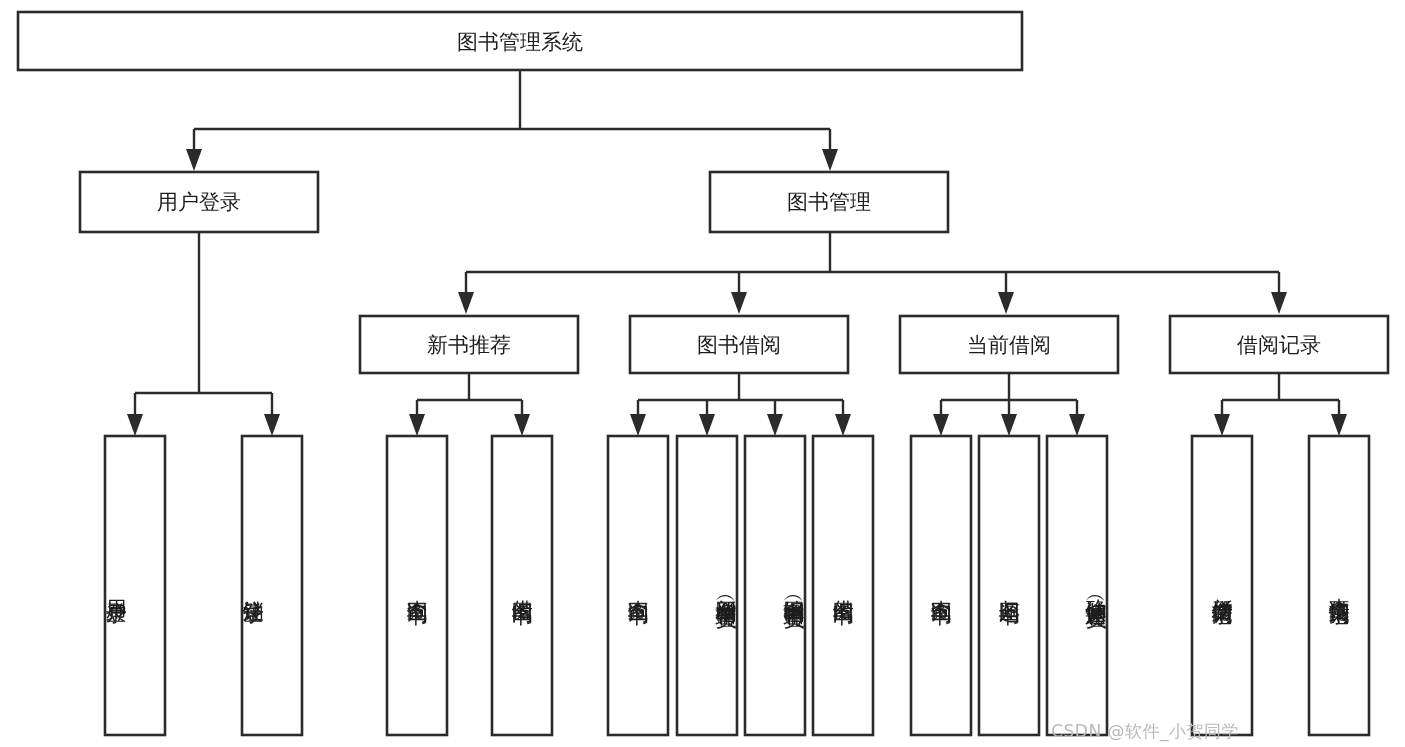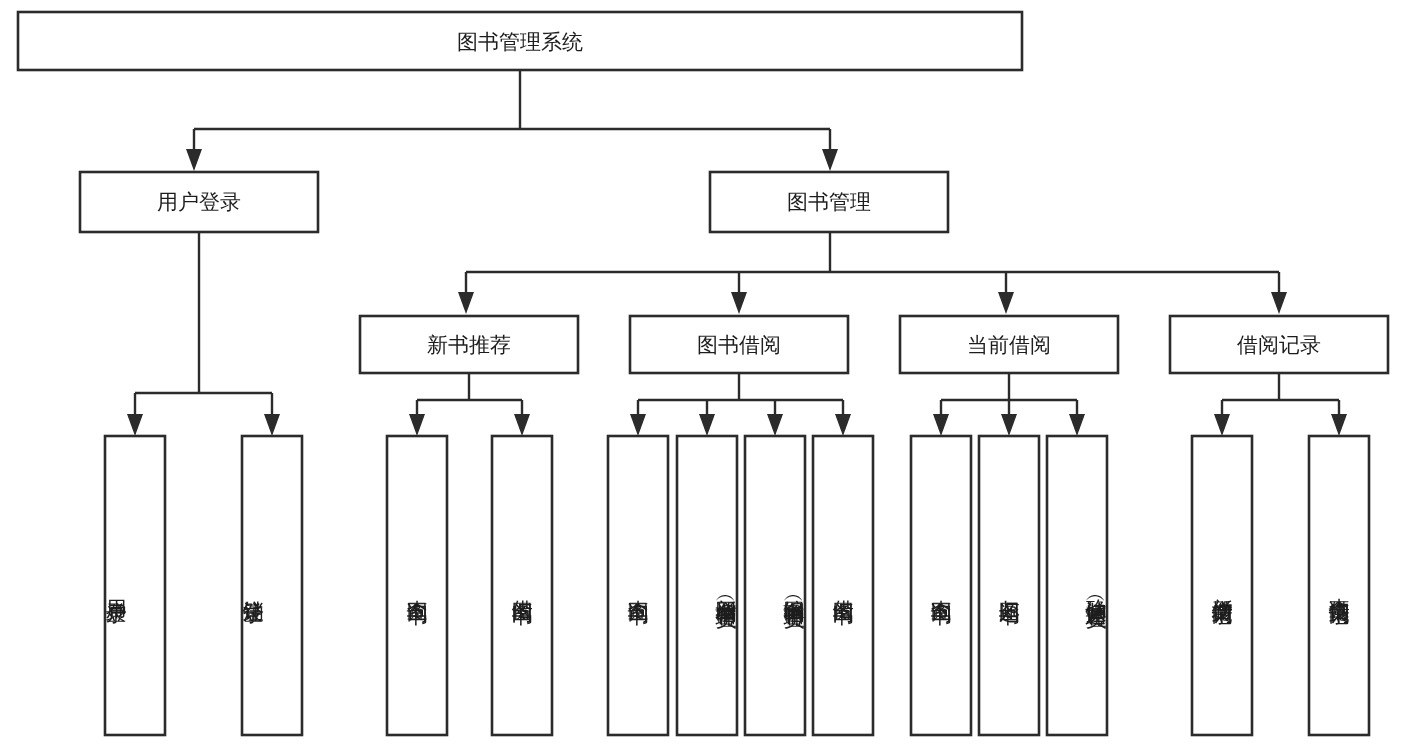--- a/index.html
+++ b/index.html
@@ -220,13 +220,14 @@
   <div class="leaf-label" style="left:745px; top:442px; width:60px; height:293px; align-items:flex-start;">编辑图书（管理员）</div>
   <div class="leaf-label" style="left:813px; top:436px; width:60px; height:299px; align-items:center;">借阅图书</div>
 
   <div class="leaf-label" style="left:911px; top:436px; width:60px; height:299px; align-items:center;">查询图书</div>
   <div class="leaf-label" style="left:979px; top:436px; width:60px; height:299px; align-items:center;">归还图书</div>
   <div class="leaf-label" style="left:1047px; top:442px; width:60px; height:293px; align-items:flex-start;">确认归还（管理员）</div>
 
   <div class="leaf-label" style="left:1192px; top:436px; width:60px; height:299px; align-items:center;">新增借阅记录</div>
   <div class="leaf-label" style="left:1309px; top:436px; width:60px; height:299px; align-items:center;">查询借阅记录</div>
 
+  <div class="watermark">CSDN @软件_小贺同学</div>
 </div>
 
 </body></html>

